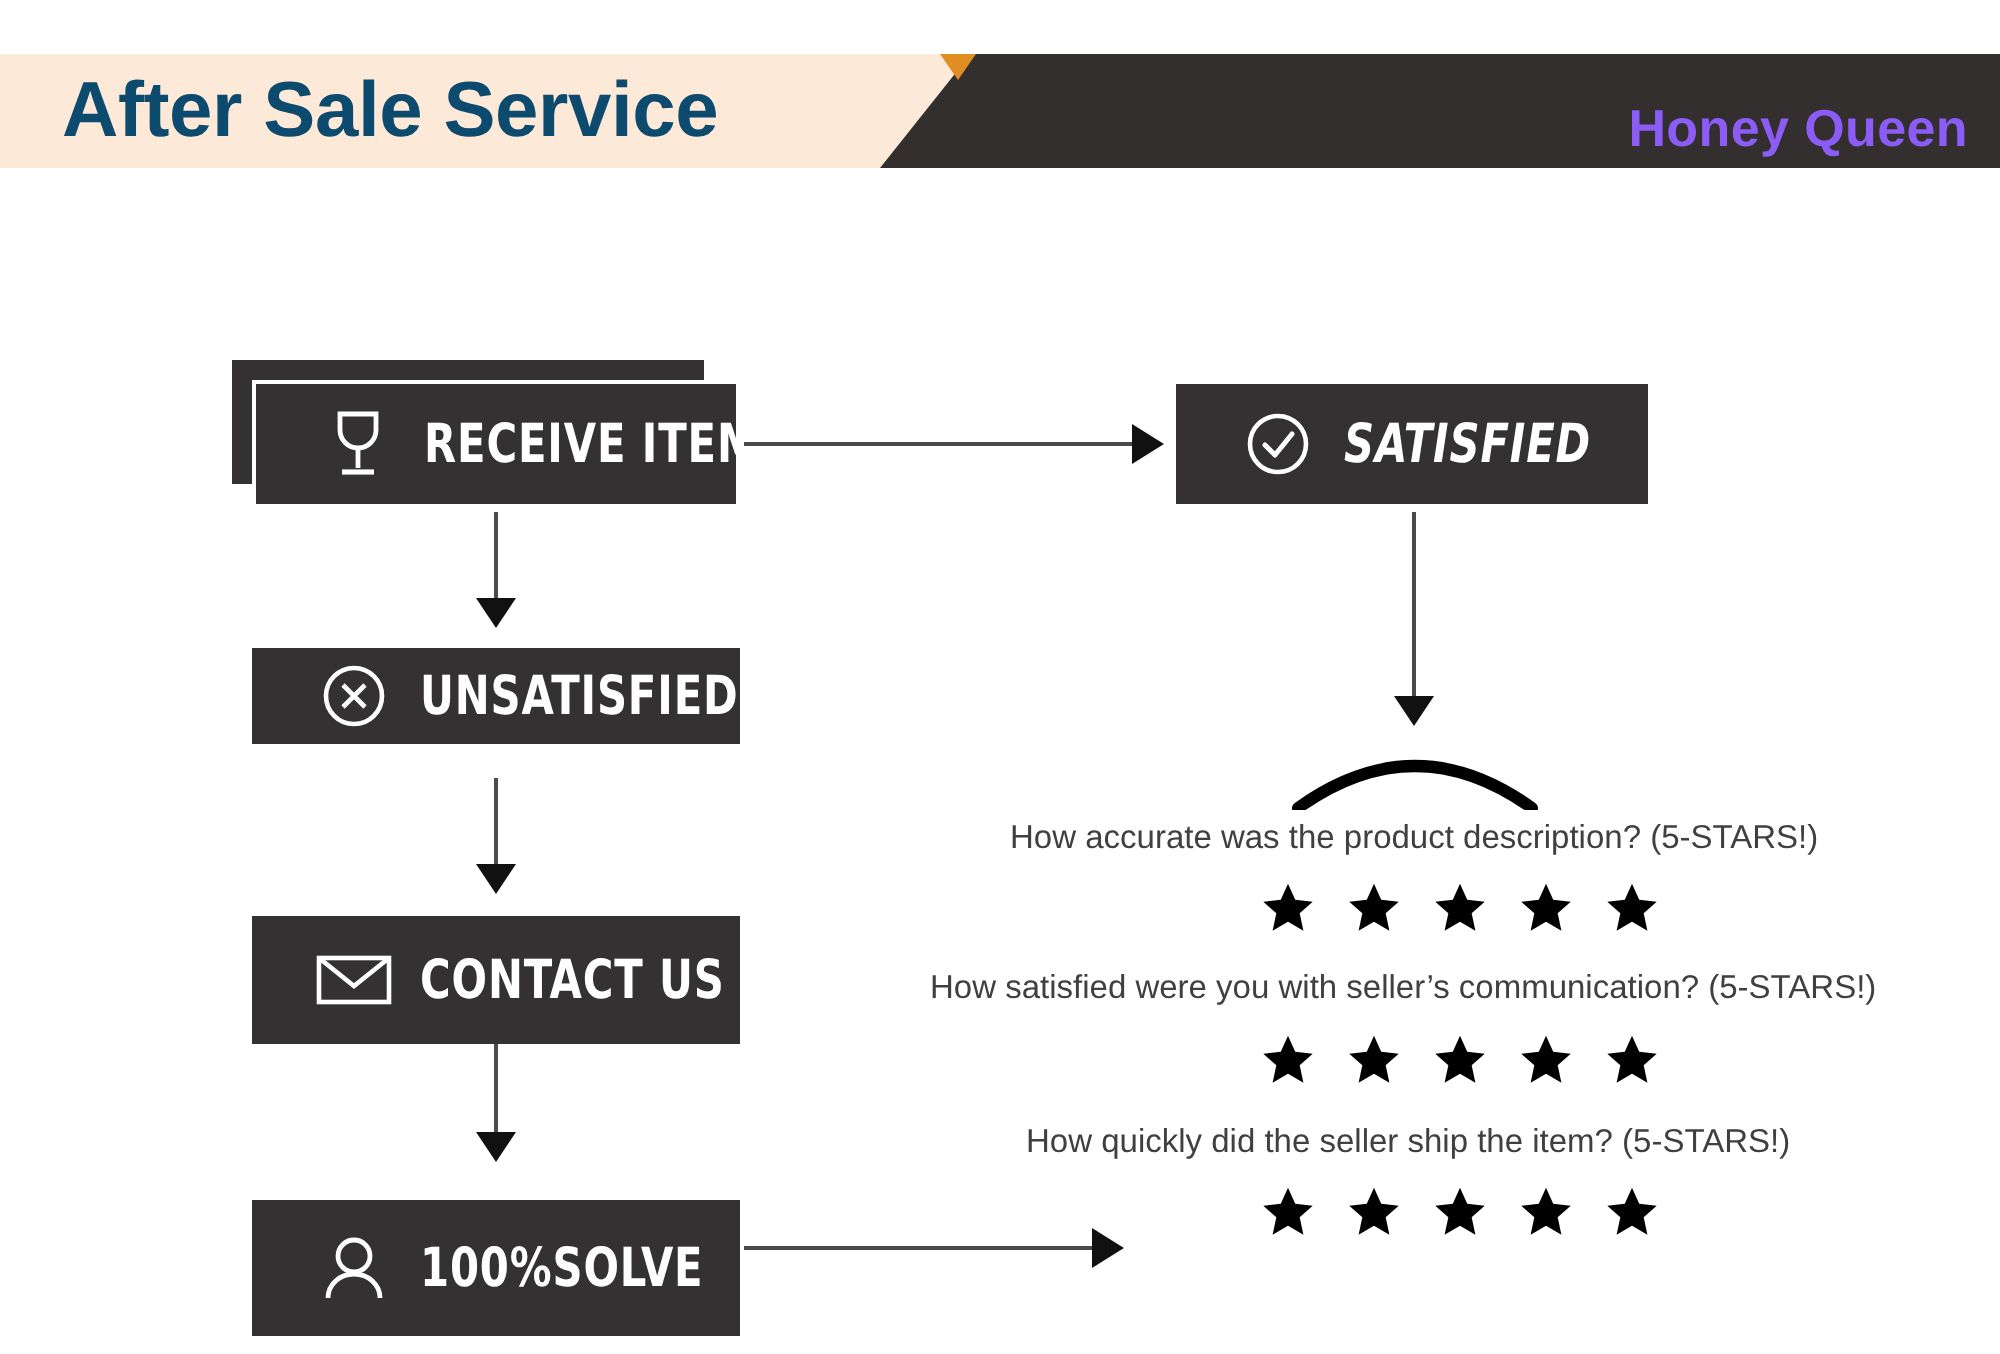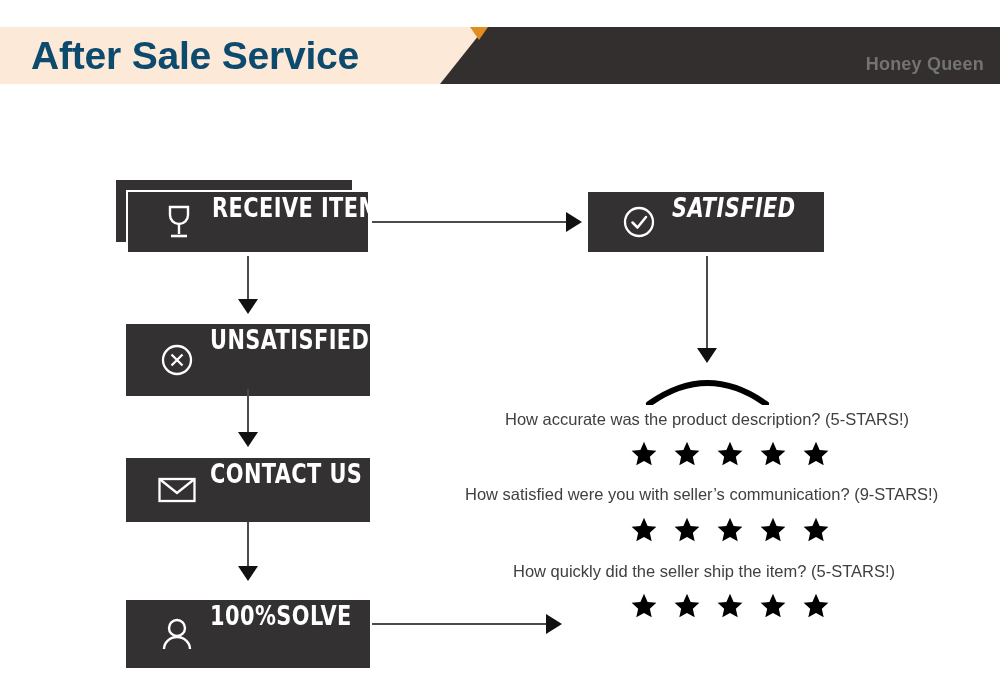--- a/index.html
+++ b/index.html
@@ -53,32 +53,33 @@
     font-weight: bold;
     color: #0c4a6e;
     letter-spacing: -0.2px;
     white-space: nowrap;
   }
   .header-brand {
     position: absolute;
     right: 16px; top: 0;
     height: 74px;
     display: flex; align-items: center;
-    font-size: 18px;
+    font-size: 26px;
     font-weight: bold;
-    color: #737373;
+    color: #8b5cf6;
     letter-spacing: 0.2px;
     white-space: nowrap;
   }
 
   
   .fbox {
     position: absolute;
     background: #333131;
     display: flex;
+    align-items: center;
     box-sizing: border-box;
   }
   .fbox .bicon {
     width: 46px;
     margin-left: 28px;
     display: flex;
     align-items: center;
     justify-content: center;
     flex: 0 0 auto;
   }
@@ -160,21 +161,21 @@
   <span class="bicon">
     <svg width="30" height="38" viewBox="0 0 30 38">
       <path d="M6 4 H24 L24 12 A9 9 0 0 1 6 12 Z" fill="none" stroke="#fff" stroke-width="2.4"></path>
       <line x1="15" y1="21" x2="15" y2="31" stroke="#fff" stroke-width="2.4"></line>
       <line x1="7" y1="33" x2="23" y2="33" stroke="#fff" stroke-width="2.6"></line>
     </svg>
   </span>
   <span class="blabel">RECEIVE ITEM</span>
 </div>
 
-<div class="fbox" style="left:126px; top:324px; width:244px; height:72px;">
+<div class="fbox" style="left:126px; top:324px; width:244px; height:48px;">
   <span class="bicon">
     <svg width="34" height="34" viewBox="0 0 34 34">
       <circle cx="17" cy="17" r="14" fill="none" stroke="#fff" stroke-width="2.3"></circle>
       <line x1="11.5" y1="11.5" x2="22.5" y2="22.5" stroke="#fff" stroke-width="2.3"></line>
       <line x1="22.5" y1="11.5" x2="11.5" y2="22.5" stroke="#fff" stroke-width="2.3"></line>
     </svg>
   </span>
   <span class="blabel">UNSATISFIED</span>
 </div>
 
@@ -244,21 +245,21 @@
       <path fill="#000" d="M12 1.6l3.1 6.9 7.5.8-5.6 5 1.6 7.4L12 17.9 5.4 21.7 7 14.3 1.4 9.3l7.5-.8z"></path>
     </svg>
   <svg width="28" height="28" viewBox="0 0 24 24">
       <path fill="#000" d="M12 1.6l3.1 6.9 7.5.8-5.6 5 1.6 7.4L12 17.9 5.4 21.7 7 14.3 1.4 9.3l7.5-.8z"></path>
     </svg>
   <svg width="28" height="28" viewBox="0 0 24 24">
       <path fill="#000" d="M12 1.6l3.1 6.9 7.5.8-5.6 5 1.6 7.4L12 17.9 5.4 21.7 7 14.3 1.4 9.3l7.5-.8z"></path>
     </svg>
 </div>
 
-<div class="qtext" style="left:465px; top:485px;">How satisfied were you with seller’s communication? (9-STARS!)</div>
+<div class="qtext" style="left:465px; top:485px;">How satisfied were you with seller’s communication? (5-STARS!)</div>
 <div class="stars" style="left:630px; top:516px;">
   <svg width="28" height="28" viewBox="0 0 24 24">
       <path fill="#000" d="M12 1.6l3.1 6.9 7.5.8-5.6 5 1.6 7.4L12 17.9 5.4 21.7 7 14.3 1.4 9.3l7.5-.8z"></path>
     </svg>
   <svg width="28" height="28" viewBox="0 0 24 24">
       <path fill="#000" d="M12 1.6l3.1 6.9 7.5.8-5.6 5 1.6 7.4L12 17.9 5.4 21.7 7 14.3 1.4 9.3l7.5-.8z"></path>
     </svg>
   <svg width="28" height="28" viewBox="0 0 24 24">
       <path fill="#000" d="M12 1.6l3.1 6.9 7.5.8-5.6 5 1.6 7.4L12 17.9 5.4 21.7 7 14.3 1.4 9.3l7.5-.8z"></path>
     </svg>

